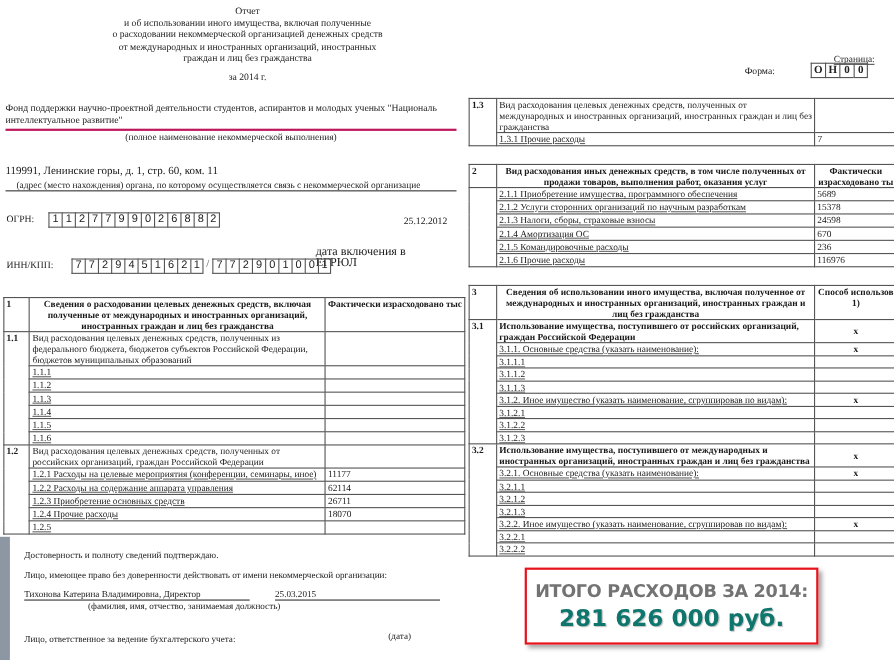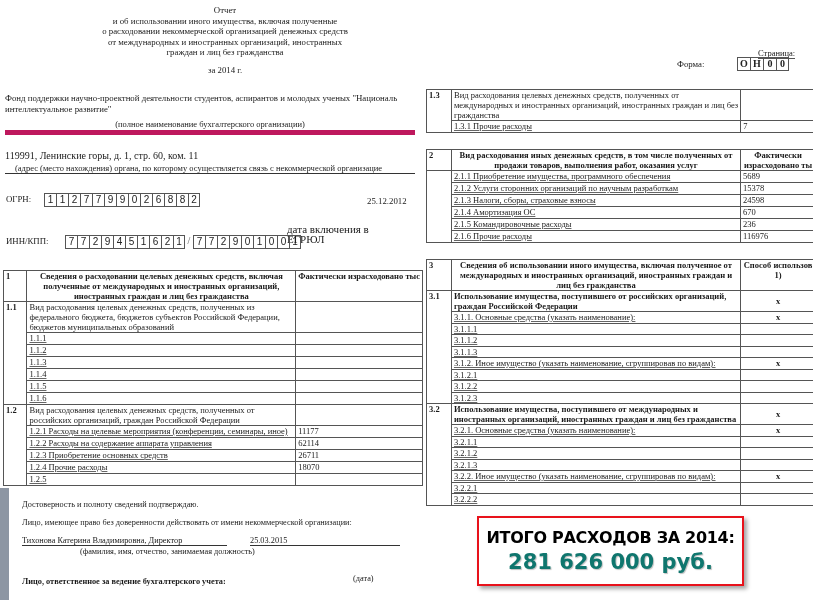--- a/index.html
+++ b/index.html
@@ -7,21 +7,21 @@
   body { position: relative; font-family: "Liberation Serif", "DejaVu Serif", serif; color: #1a1a1a; font-size: 8.5px; }
   .abs { position: absolute; }
   .center { text-align: center; }
 
   
   .gray-strip { left: 0; top: 488px; width: 9px; height: 112px; background: #8d96a3; }
 
   
   .report-title { left: 60px; top: 5px; width: 330px; line-height: 10.5px; font-size: 8.8px; }
   .report-year { left: 60px; top: 65px; width: 330px; font-size: 8.8px; }
-  .org-name { left: 5px; top: 93px; width: 410px; line-height: 10.5px; font-size: 8.8px; white-space: nowrap; overflow: hidden; border-bottom: 5px solid #be185d; padding-bottom: 16px; }
+  .org-name { left: 5px; top: 93px; width: 410px; line-height: 10.5px; font-size: 8.8px; white-space: nowrap; overflow: hidden; border-bottom: 2px solid #be185d; padding-bottom: 3px; }
   .org-caption { left: 60px; top: 119px; width: 300px; font-size: 8.5px; }
   .addr { left: 5px; top: 150px; width: 410px; font-size: 10px; border-bottom: 1px solid #333; padding-bottom: 12px; white-space: nowrap; }
   .addr-caption { left: 15px; top: 163px; width: 405px; font-size: 8.5px; white-space: nowrap; overflow: hidden; }
 
   .ogrn-label { left: 6px; top: 194px; font-size: 8.8px; }
   .digits { display: flex; }
   .digit { width: 12px; height: 14px; border: 1px solid #555; border-right-width: 0; font-family: "Liberation Sans", sans-serif; font-size: 10px; text-align: center; line-height: 12px; color: #222; }
   .digit:last-child { border-right-width: 1px; }
   .ogrn-boxes { left: 44px; top: 193px; }
   .egrul-label { left: 287px; top: 196px; line-height: 10px; font-size: 11px; margin-top: 28px; }
@@ -49,52 +49,52 @@
   .t3 { left: 426px; top: 259px; width: 390px; }
   .t3 td.sub, .t3 td.val { height: 11.5px; }
 
   
   .confirm { left: 22px; top: 500px; font-size: 8.3px; }
   .person-label { left: 22px; top: 518px; font-size: 8.3px; }
   .sig-name { left: 22px; top: 536px; width: 205px; border-bottom: 1px solid #333; font-size: 8.3px; }
   .sig-date { left: 250px; top: 536px; width: 150px; border-bottom: 1px solid #333; font-size: 8.3px; }
   .sig-caption { left: 80px; top: 547px; font-size: 8.3px; }
   .date-caption { left: 353px; top: 574px; font-size: 8.3px; }
-  .accountant { left: 22px; top: 577px; font-size: 8.3px; font-weight: bold; }
+  .accountant { left: 22px; top: 577px; font-size: 8.3px; }
 
   
   .page-label { left: 758px; top: 48px; font-size: 8.5px; border-bottom: 1px solid #555; }
   .form-label { left: 677px; top: 59px; font-size: 8.8px; text-align: center; }
   .form-boxes { left: 737px; top: 57px; }
   .form-boxes .digit { font-family: "Liberation Serif", serif; font-weight: bold; font-size: 10px; width: 13px; }
 
   
   .total-box { left: 477px; top: 516px; width: 267px; height: 70px; border: 2px solid #e8121b; background: #fff; box-shadow: 3px 3px 4px rgba(0,0,0,0.35); text-align: center; font-family: "DejaVu Sans", sans-serif; font-weight: bold; }
-  .total-title { margin-top: 10px; font-size: 16px; color: #000000; letter-spacing: -0.3px; }
+  .total-title { margin-top: 10px; font-size: 16px; color: #737373; letter-spacing: -0.3px; }
   .total-value { margin-top: 3px; font-size: 21px; color: #0f766e; text-shadow: 1px 1px 1px rgba(0,0,0,0.25); }
 </style>
 </head>
 <body>
 
 <div class="abs gray-strip"></div>
 
 <div class="abs report-title center">
   <div>Отчет</div>
   <div>и об использовании иного имущества, включая полученные</div>
   <div>о расходовании некоммерческой организацией денежных средств</div>
   <div>от международных и иностранных организаций, иностранных</div>
   <div>граждан и лиц без гражданства</div>
 </div>
 <div class="abs report-year center">за 2014 г.</div>
 
 <div class="abs org-name">
   <div>Фонд поддержки научно-проектной деятельности студентов, аспирантов и молодых ученых "Националь</div>
   <div>интеллектуальное развитие"</div>
 </div>
-<div class="abs org-caption center">(полное наименование бухгалтерского организации)</div>
+<div class="abs org-caption center">(полное наименование некоммерческой выполнения)</div>
 
 <div class="abs addr">119991, Ленинские горы, д. 1, стр. 60, ком. 11</div>
 <div class="abs addr-caption">(адрес (место нахождения) органа, по которому осуществляется связь с некоммерческой организацие</div>
 
 <div class="abs ogrn-label">ОГРН:</div>
 <div class="abs digits ogrn-boxes" id="ogrn-boxes">
     <div class="digit">1</div>
     <div class="digit">1</div>
     <div class="digit">2</div>
     <div class="digit">7</div>

